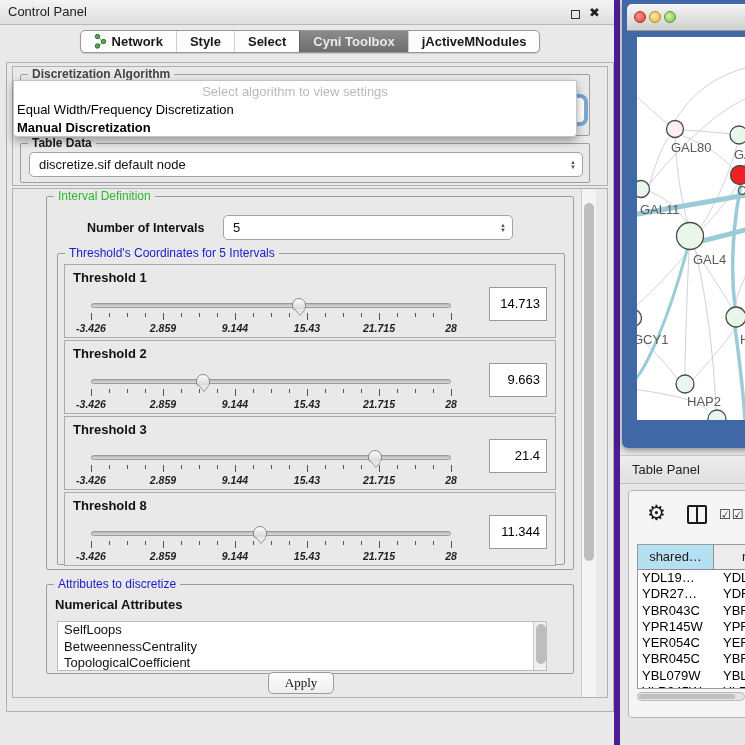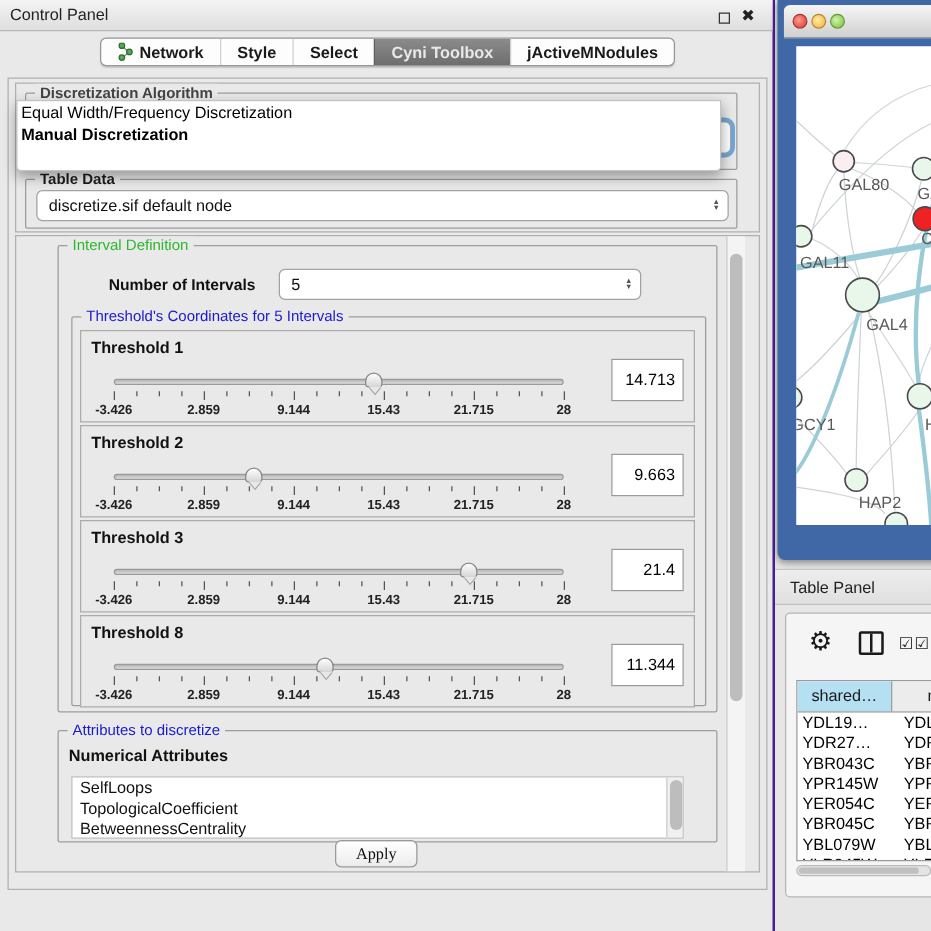--- a/index.html
+++ b/index.html
@@ -1,21 +1,21 @@
 <!DOCTYPE html>
 <html><head>
 <meta charset="utf-8">
 <style>
   * { margin:0; padding:0; box-sizing:border-box; }
   html,body { width:745px; height:745px; overflow:hidden; background:#e6e6e6;
     font-family:"Liberation Sans","DejaVu Sans",sans-serif; -webkit-font-smoothing:antialiased; }
 
   
   #control-panel { position:absolute; left:0; top:0; width:620px; height:745px;
-    background:#e9e9e9; border-right:2px solid #4c1d95; }
+    background:#e9e9e9; border-right:6px solid #4c1d95; }
   #cp-titlebar { position:absolute; left:0; top:0; width:100%; height:25px;
     background:linear-gradient(#f4f4f4,#dedede); border-bottom:1px solid #b8b8b8;
     font-size:13px; color:#222; line-height:24px; padding-left:8px; }
   .win-btns { position:absolute; right:14px; top:5px; display:flex; gap:9px; align-items:center; }
   .float-ic { width:9px; height:9px; border:1.6px solid #333; margin-top:3px; }
   .close-ic { font-size:13px; font-weight:bold; color:#222; line-height:15px; }
 
   
   .seg { display:inline-flex; border:1px solid #979797; border-radius:5px; overflow:hidden;
     background:#fdfdfd; box-shadow:0 1px 1px rgba(0,0,0,0.15); }
@@ -58,21 +58,21 @@
   .thresh { position:absolute; left:6px; width:492px; height:74px; border:1px solid #ababab;
     background:#e9e9e9; }
   .thresh .tlabel { position:absolute; left:8px; top:5px; font-size:13px; font-weight:bold; color:#111; }
   .track { position:absolute; left:26px; top:38px; width:360px; height:5px; border-radius:3px;
     background:linear-gradient(#b5b5b5,#dcdcdc); border:1px solid #9a9a9a; }
   .thumb { position:absolute; top:-6px; width:14px; height:12px; transform:translateX(-50%);
     background:linear-gradient(#fdfdfd,#d8d8d8); border:1px solid #8a8a8a;
     border-radius:7px 7px 3px 3px; z-index:2; }
   .thumb::after { content:""; position:absolute; left:2px; top:10px; border-left:5px solid transparent;
     border-right:5px solid transparent; border-top:6px solid #e8e8e8; filter:drop-shadow(0 1px 0 #8a8a8a); }
-  .scale { position:absolute; left:26px; top:46px; width:360px; height:24px; }
+  .scale { position:absolute; left:26px; top:46px; width:360px; height:24px;font-style:italic; }
   .scale .tick { position:absolute; top:2px; width:1px; height:4px; background:#555; }
   .scale .tick.major { height:7px; }
   .scale .slabel { position:absolute; top:11px; transform:translateX(-50%);
     font-size:10.5px; font-weight:bold; color:#222; white-space:nowrap; }
   .valbox { position:absolute; right:8px; top:22px; width:58px; height:34px; background:#fff;
     border:1px solid #9a9a9a; font-size:13px; color:#000; text-align:right;
     line-height:32px; padding-right:6px; }
 
   
   #attr-list { position:absolute; left:10px; top:36px; width:490px; height:50px; background:#fff;
@@ -168,20 +168,21 @@
   <div class="panel-border" style="left:12px; top:66px; width:596px; height:120px; background:transparent;"></div>
 
   <div class="group" style="left:20px; top:74px; width:570px; height:62px;">
     <span class="gtitle black" style="color:#444;">Discretization Algorithm</span>
     <div class="combo focus" style="left:8px; top:22px; width:556px; height:26px;">
       <span class="arrows">▲<br>▼</span>
     </div>
   </div>
 
   <div id="algo-popup">
+    <div class="prompt">Select algorithm to view settings</div>
     <div class="opt">Equal Width/Frequency Discretization</div>
     <div class="opt b">Manual Discretization</div>
   </div>
 
   <div class="group" style="left:20px; top:143px; width:570px; height:40px;">
     <span class="gtitle black">Table Data</span>
     <div class="combo" style="left:8px; top:8px; width:554px; height:25px;">
       <span>discretize.sif default node</span>
       <span class="arrows">▲<br>▼</span>
     </div>
@@ -352,22 +353,22 @@
         <div class="valbox">11.344</div>
       </div>
     </div>
   </div>
 
   <div class="group" style="left:46px; top:584px; width:528px; height:90px;">
     <span class="gtitle blue">Attributes to discretize</span>
     <span style="position:absolute; left:8px; top:12px; font-size:13px; font-weight:bold; color:#111;">Numerical Attributes</span>
     <div id="attr-list">
       <div class="li">SelfLoops</div>
+      <div class="li">BetweennessCentrality</div>
       <div class="li">TopologicalCoefficient</div>
-      <div class="li">BetweennessCentrality</div>
       <div class="sb">
           <div class="vthumb"></div>
         </div>
     </div>
   </div>
 
   <div class="btn" style="left:268px; top:672px; width:66px; height:22px; line-height:20px;">Apply</div>
 
 </div>
 

